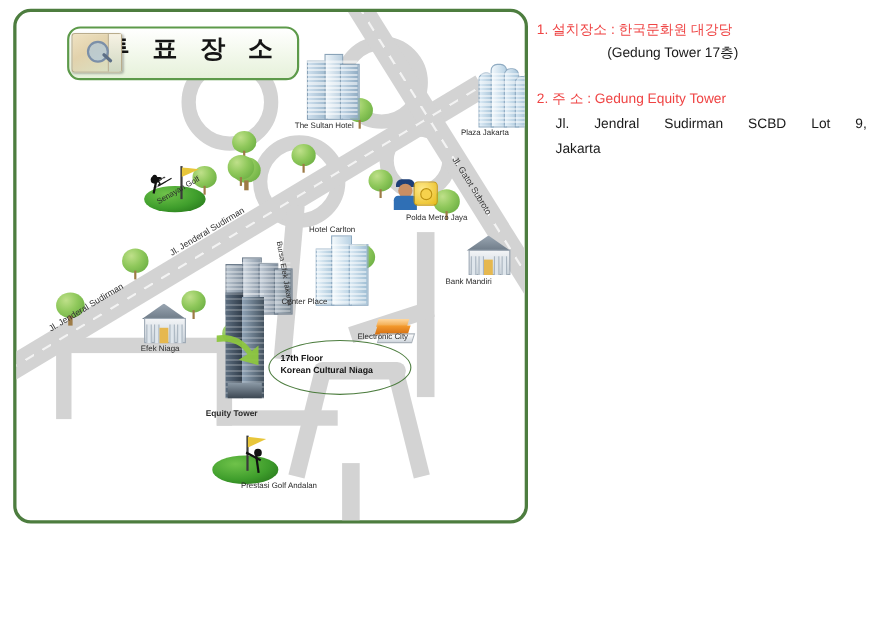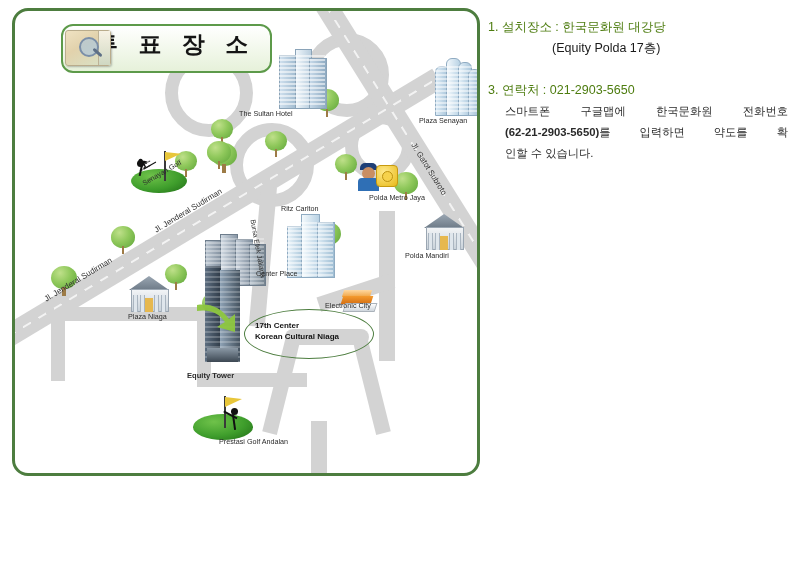--- a/index.html
+++ b/index.html
@@ -98,21 +98,21 @@
       background:linear-gradient(180deg,#ffffff,#cfd6dd);transform:skewX(-18deg);
       border:1px solid #aab2ba;}
   #ecity-icon .b3{position:absolute;left:1px;top:2px;width:28px;height:7px;
       background:linear-gradient(180deg,#ffd8a0,#f0a443);transform:skewX(-18deg);}
 
   
   #text-panel{position:absolute;left:488px;top:18px;width:300px;}
   #panel-heading{font-size:16.5px;font-weight:400;color:#1c1c1c;letter-spacing:.5px;
       margin:0 0 30px 0;}
   .item{margin-bottom:22px;}
-  .item-main{flex:1;font-size:12.5px;line-height:19px;color:#4d7c0f;}
+  .item-main{flex:1;font-size:12.5px;line-height:19px;color:#ef4444;}
   .item-sub{font-size:11.3px;line-height:19px;color:#2a2a2a;text-align:justify;}
   .indent-right{margin-left:64px;font-size:12.5px;line-height:22px;}
   .addr-line{text-align:justify;text-align-last:justify;font-size:12.5px;line-height:21px;}
   .addr-line2{font-size:12.5px;line-height:21px;}
   .just{text-align:justify;text-align-last:justify;}
   .sub-indent{margin-left:17px;margin-top:2px;}
   .bold-num{font-weight:700;}
 </style>
 </head>
 <body>
@@ -209,35 +209,35 @@
            background:linear-gradient(90deg,#eef5fa,#b9cede);border:1px solid #8aa3b8;"></div>
       <div style="position:absolute;left:30px;top:9px;width:16px;height:49px;
            background:linear-gradient(90deg,#c6d9e9,#8fabc2);border:1px solid #8aa3b8;"></div>
       <div style="position:absolute;left:0;top:6px;width:46px;height:52px;
            background:repeating-linear-gradient(180deg,rgba(255,255,255,.55) 0 2px,transparent 2px 4px);"></div>
     </div>
     <div class="tree" style="left:300px;top:78px;width:24px;height:28px;">
       <div class="crown"></div>
         <div class="trunk"></div>
       </div>
-    <div class="lbl" style="left:224px;top:98px;">The Sultan Hotel</div>
+    <div class="lbl" style="left:253px;top:98px;">The Sultan Hotel</div>
 
     <div class="bld" style="left:419px;top:45px;width:46px;height:58px;">
       <div style="position:absolute;left:1px;top:10px;width:12px;height:48px;border-radius:6px 6px 0 0;
            background:linear-gradient(90deg,#dcebf6,#a6c3d8);border:1px solid #8fabc2;"></div>
       <div style="position:absolute;left:12px;top:2px;width:13px;height:56px;border-radius:6px 6px 0 0;
            background:linear-gradient(90deg,#f2f8fc,#b8d2e4);border:1px solid #8fabc2;"></div>
       <div style="position:absolute;left:24px;top:6px;width:12px;height:52px;border-radius:6px 6px 0 0;
            background:linear-gradient(90deg,#e2eff8,#a9c6db);border:1px solid #8fabc2;"></div>
       <div style="position:absolute;left:34px;top:13px;width:11px;height:45px;border-radius:6px 6px 0 0;
            background:linear-gradient(90deg,#d2e4f1,#9ebbd1);border:1px solid #8fabc2;"></div>
       <div style="position:absolute;left:1px;top:10px;width:44px;height:48px;
            background:repeating-linear-gradient(180deg,rgba(255,255,255,.5) 0 2px,transparent 2px 4px);"></div>
     </div>
-    <div class="lbl" style="left:404px;top:105px;">Plaza Senayan</div>
+    <div class="lbl" style="left:404px;top:105px;">Plaza Jakarta</div>
 
     <div id="polda-icon">
       <div class="cop-cap"></div>
       <div class="cop-head"></div>
       <div class="cop-body"></div>
       <div class="cop-badge"></div>
     </div>
     <div class="lbl" style="left:330px;top:182px;padding-left:24px;">Polda Metro Jaya</div>
 
     <div class="golf" style="left:116px;top:140px;width:56px;height:42px;">
@@ -258,21 +258,21 @@
     <div class="bld" style="left:272px;top:203px;width:48px;height:62px;">
       <div style="position:absolute;left:0;top:12px;width:15px;height:50px;
            background:linear-gradient(90deg,#e7f2f9,#a9c6da);border:1px solid #8fabc2;"></div>
       <div style="position:absolute;left:14px;top:0;width:17px;height:62px;
            background:linear-gradient(90deg,#f4fafd,#b9d2e4);border:1px solid #8fabc2;"></div>
       <div style="position:absolute;left:30px;top:8px;width:16px;height:54px;
            background:linear-gradient(90deg,#dbeaf4,#9fbed4);border:1px solid #8fabc2;"></div>
       <div style="position:absolute;left:0;top:8px;width:46px;height:54px;
            background:repeating-linear-gradient(180deg,rgba(255,255,255,.5) 0 2px,transparent 2px 4px);"></div>
     </div>
-    <div class="lbl" style="left:266px;top:193px;">Ritz Carlton</div>
+    <div class="lbl" style="left:266px;top:193px;">Hotel Carlton</div>
 
     <div class="bld" style="left:190px;top:215px;width:60px;height:58px;">
       <div style="position:absolute;left:0;top:14px;width:16px;height:44px;
            background:linear-gradient(90deg,#b9c4cf,#7f8d9c);border:1px solid #6e7d8c;"></div>
       <div style="position:absolute;left:15px;top:8px;width:16px;height:50px;
            background:linear-gradient(90deg,#cfd8e1,#8a98a7);border:1px solid #6e7d8c;"></div>
       <div style="position:absolute;left:30px;top:13px;width:16px;height:45px;
            background:linear-gradient(90deg,#c2ccd7,#808e9d);border:1px solid #6e7d8c;"></div>
       <div style="position:absolute;left:44px;top:18px;width:15px;height:40px;
            background:linear-gradient(90deg,#b3bfca,#76848f);border:1px solid #6e7d8c;"></div>
@@ -285,34 +285,34 @@
       <div style="position:absolute;left:2px;top:0;width:40px;height:14px;
            background:linear-gradient(180deg,#9aa6b2,#6e7b88);
            clip-path:polygon(50% 0,100% 100%,0 100%);"></div>
       <div class="body"></div>
       <div class="col" style="left:14%;"></div>
       <div class="col" style="left:30%;"></div>
       <div class="col" style="left:62%;"></div>
       <div class="col" style="left:78%;"></div>
       <div class="door"></div>
     </div>
-    <div class="lbl" style="left:390px;top:240px;">Polda Mandiri</div>
+    <div class="lbl" style="left:390px;top:240px;">Bank Mandiri</div>
 
     <div class="house" style="left:112px;top:265px;width:44px;height:36px;">
       <div style="position:absolute;left:2px;top:0;width:40px;height:14px;
            background:linear-gradient(180deg,#9aa6b2,#6e7b88);
            clip-path:polygon(50% 0,100% 100%,0 100%);"></div>
       <div class="body"></div>
       <div class="col" style="left:14%;"></div>
       <div class="col" style="left:30%;"></div>
       <div class="col" style="left:62%;"></div>
       <div class="col" style="left:78%;"></div>
       <div class="door"></div>
     </div>
-    <div class="lbl" style="left:113px;top:301px;">Plaza Niaga</div>
+    <div class="lbl" style="left:113px;top:301px;">Efek Niaga</div>
 
     <div id="ecity-icon">
       <div class="b3"></div>
         <div class="b1"></div>
         <div class="b2"></div>
     </div>
     <div class="lbl" style="left:310px;top:290px;">Electronic City</div>
 
     <div class="bld" style="left:190px;top:255px;width:36px;height:96px;z-index:25;">
       <div style="position:absolute;left:0;top:0;width:16px;height:96px;
@@ -325,21 +325,21 @@
            background:linear-gradient(180deg,#8b99a6,#3c4752);"></div>
     </div>
     <div class="lbl" style="left:172px;top:360px;font-weight:600;font-size:7.6px;">Equity Tower</div>
 
     <svg id="kcc-arrow" viewBox="0 0 46 34">
       <path d="M2,4 C14,2 26,6 34,18 L40,13 L40,31 L22,26 L30,21 C23,11 13,8 2,10 Z" fill="#8dc63f" opacity="0.95"></path>
     </svg>
 
     <div id="kcc-ellipse"></div>
     <div id="kcc-label">
-      <div>17th Center</div>
+      <div>17th Floor</div>
       <div>Korean Cultural Niaga</div>
     </div>
 
     <div class="golf" style="left:178px;top:385px;width:60px;height:44px;">
       <div class="green"></div>
       <div class="pole" style="left:31px;top:0;height:32px;"></div>
       <div class="flag" style="left:32px;top:1px;width:17px;height:10px;
            clip-path:polygon(0 0,100% 20%,0 100%);"></div>
       <div style="position:absolute;left:38px;top:12px;width:7px;height:7px;border-radius:50%;
            background:#111;"></div>
@@ -364,26 +364,23 @@
     <div id="map-title-text">투 표 장 소</div>
 
   </div>
 </div>
 
 <div id="text-panel">
 
 
   <div class="item">
     <div class="item-main">1. 설치장소 : 한국문화원 대강당</div>
-    <div class="indent-right">(Equity Polda 17층)</div>
+    <div class="indent-right">(Gedung Tower 17층)</div>
   </div>
 
-
   <div class="item">
-    <div class="item-main">3. 연락처 :   021-2903-5650</div>
-    <div class="item-sub sub-indent just">스마트폰 구글맵에 한국문화원 전화번호</div>
-    <div class="item-sub sub-indent just">
-      <span class="bold-num">(62-21-2903-5650)</span><span>를 입력하면 약도를 확</span>
-    </div>
-    <div class="item-sub sub-indent">인할 수 있습니다.</div>
+    <div class="item-main">2. 주   소 : Gedung Equity Tower</div>
+    <div class="addr-line sub-indent">Jl. Jendral Sudirman SCBD Lot 9,</div>
+    <div class="addr-line2 sub-indent">Jakarta</div>
   </div>
 
+
 </div>
 
 </body></html>

